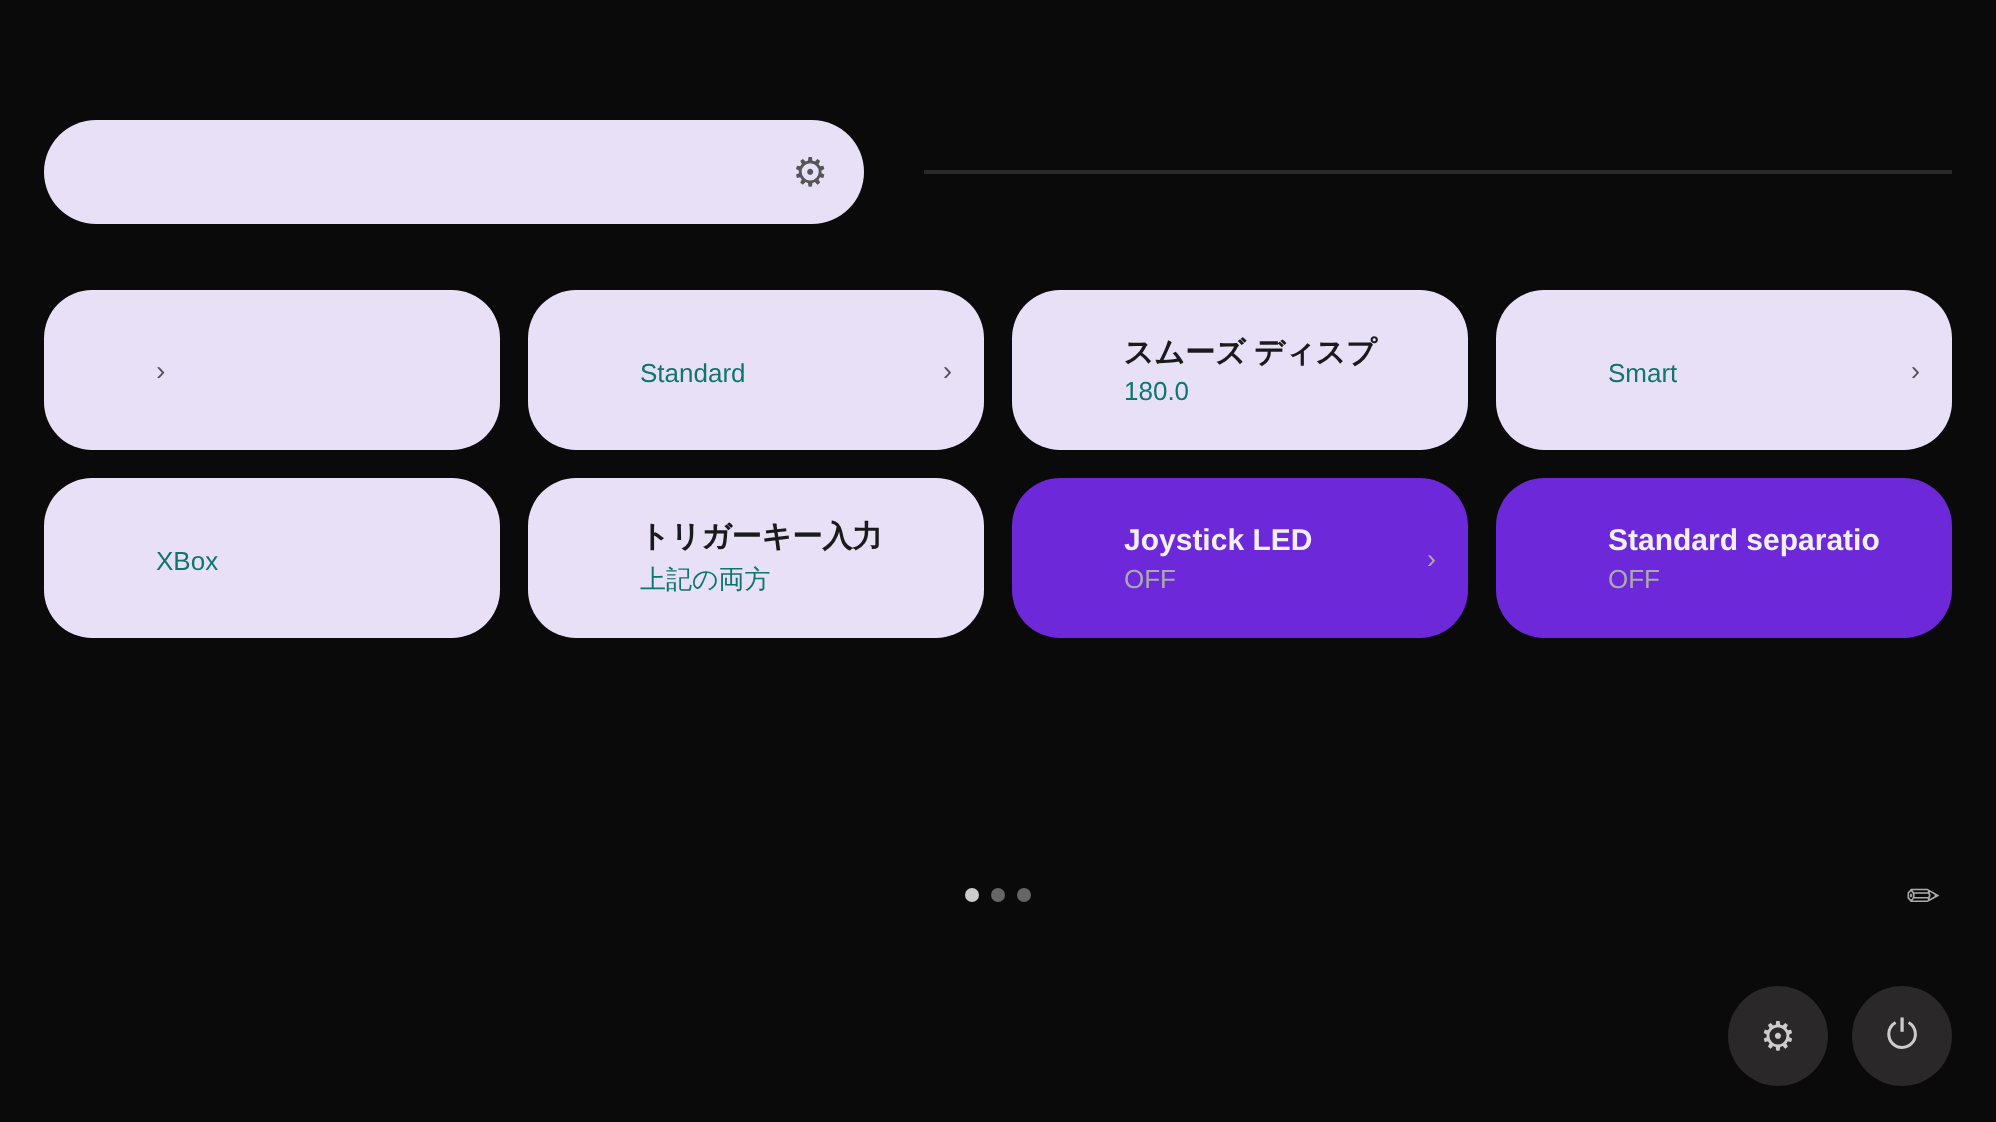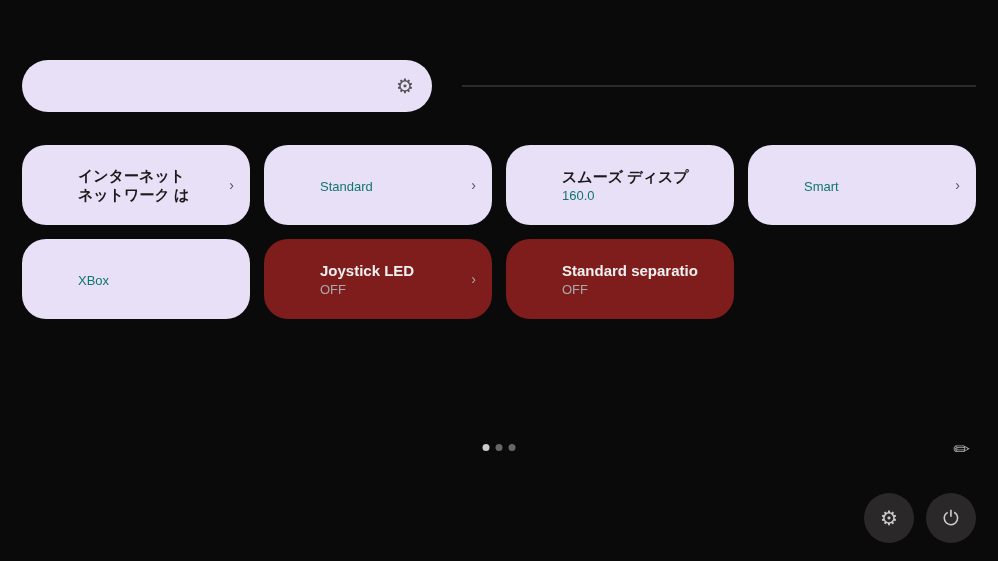--- a/index.html
+++ b/index.html
@@ -60,21 +60,21 @@
       padding: 18px 16px;
       display: flex;
       align-items: center;
       gap: 12px;
       min-height: 80px;
       cursor: pointer;
       position: relative;
     }
 
     .card.dark {
-      background: #7f1d1d;
+      background: #6d28d9;
     }
 
     .card-icon {
       width: 28px;
       height: 28px;
       display: flex;
       align-items: flex-end;
       justify-content: center;
       flex-shrink: 0;
       padding-left: 28px;
@@ -188,23 +188,20 @@
 
   <div class="card">
     <div class="card-icon">
       <svg width="26" height="26" viewBox="0 0 26 26" fill="none">
         <circle cx="13" cy="13" r="10" stroke="#333" stroke-width="2" fill="none"></circle>
         <ellipse cx="13" cy="13" rx="5" ry="10" stroke="#333" stroke-width="1.5" fill="none"></ellipse>
         <line x1="3" y1="13" x2="23" y2="13" stroke="#333" stroke-width="1.5"></line>
         <line x1="19" y1="4" x2="24" y2="9" stroke="#333" stroke-width="2"></line>
         <line x1="24" y1="4" x2="19" y2="9" stroke="#333" stroke-width="2"></line>
       </svg>
-    </div>
-    <div class="card-text">
-      <span class="card-title">インターネット<br>ネットワーク は</span>
     </div>
     <span class="card-arrow">›</span>
   </div>
 
   <div class="card">
     <div class="card-icon">
       <svg width="26" height="26" viewBox="0 0 26 26" fill="none">
         <circle cx="13" cy="13" r="10" stroke="#333" stroke-width="2" fill="none"></circle>
         <circle cx="13" cy="13" r="5" stroke="#333" stroke-width="1.5" fill="none"></circle>
         <line x1="13" y1="3" x2="13" y2="8" stroke="#333" stroke-width="1.5"></line>
@@ -221,21 +218,21 @@
 
   <div class="card">
     <div class="card-icon">
       <svg width="28" height="22" viewBox="0 0 28 22" fill="none">
         <rect x="1" y="1" width="26" height="18" rx="3" stroke="#333" stroke-width="2" fill="none"></rect>
         <text x="4" y="14" font-size="8" font-weight="bold" fill="#333">HD</text>
       </svg>
     </div>
     <div class="card-text">
       <span class="card-title">スムーズ ディスプ</span>
-      <span class="card-subtitle">160.0</span>
+      <span class="card-subtitle">180.0</span>
     </div>
   </div>
 
   <div class="card">
     <div class="card-icon">
       <svg width="26" height="26" viewBox="0 0 26 26" fill="none">
         <circle cx="13" cy="13" r="2.5" fill="#333"></circle>
         <path d="M13 10.5 C13 6 16 3 19 5 C21 6.5 20 10 17 11" stroke="#333" stroke-width="1.5" fill="none"></path>
         <path d="M15.2 14 C19 16 21 20 18.5 22 C16.5 23.5 13.5 21 13.5 18" stroke="#333" stroke-width="1.5" fill="none"></path>
         <path d="M10.5 14.5 C7 18 3.5 18 3 15 C2.5 12.5 6 10.5 9 11.5" stroke="#333" stroke-width="1.5" fill="none"></path>
@@ -256,20 +253,31 @@
         <line x1="5" y1="11" x2="9" y2="11" stroke="#333" stroke-width="1.5"></line>
         <circle cx="19" cy="9" r="1.5" fill="#333"></circle>
         <circle cx="22" cy="11" r="1.5" fill="#333"></circle>
       </svg>
     </div>
     <div class="card-text">
       <span class="card-subtitle">XBox</span>
     </div>
   </div>
 
+  <div class="card">
+    <div class="card-icon">
+      <svg width="28" height="10" viewBox="0 0 28 10" fill="none">
+        <rect x="1" y="3" width="26" height="4" rx="2" stroke="#333" stroke-width="2" fill="#333"></rect>
+      </svg>
+    </div>
+    <div class="card-text">
+      <span class="card-title">トリガーキー入力</span>
+      <span class="card-subtitle">上記の両方</span>
+    </div>
+  </div>
 
   <div class="card dark">
     <div class="card-icon">
       <svg width="26" height="26" viewBox="0 0 26 26" fill="none">
         <rect x="4" y="16" width="18" height="8" rx="3" stroke="#ccc" stroke-width="1.5" fill="none"></rect>
         <line x1="13" y1="16" x2="13" y2="8" stroke="#ccc" stroke-width="2"></line>
         <circle cx="13" cy="7" r="3" stroke="#ccc" stroke-width="1.5" fill="none"></circle>
         <circle cx="8" cy="20" r="1.5" fill="#ccc"></circle>
         <circle cx="18" cy="20" r="1.5" fill="#ccc"></circle>
       </svg>

